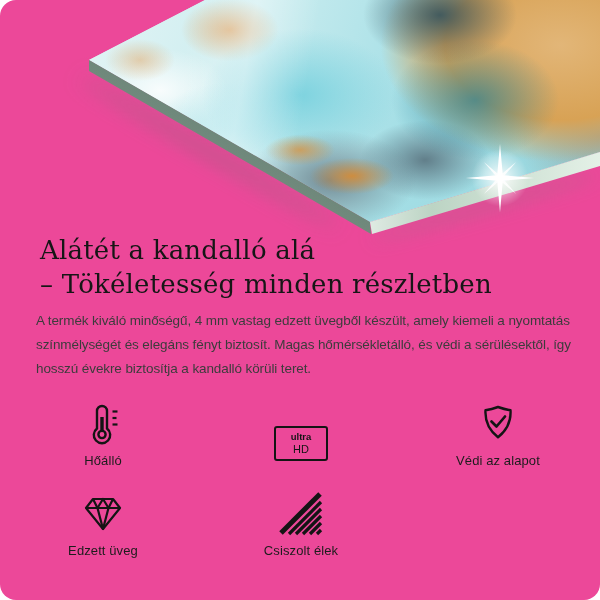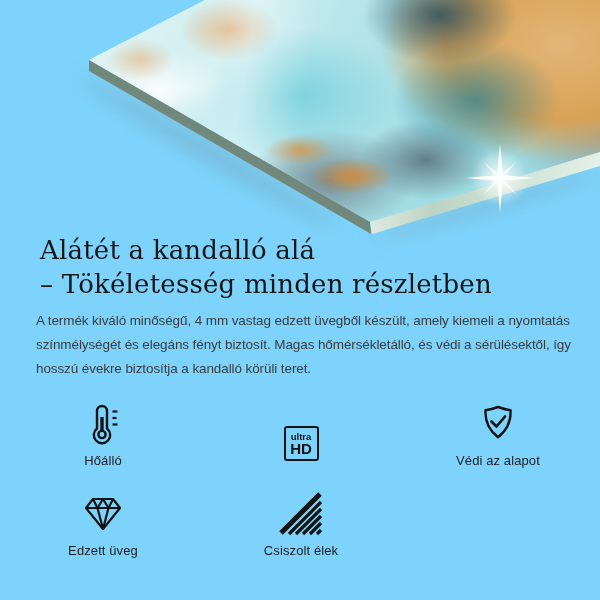--- a/index.html
+++ b/index.html
@@ -1,18 +1,18 @@
 <!DOCTYPE html>
 <html lang="hu"><head>
 <meta charset="utf-8">
 <style>
   * { margin:0; padding:0; box-sizing:border-box; }
   html,body { width:600px; height:600px; background:#ffffff; overflow:hidden;
               font-family:"Liberation Sans", sans-serif; }
-  .stage { position:relative; width:600px; height:600px; background:#7dd3fc; }
+  .stage { position:relative; width:600px; height:600px; background:#ec4899;border-radius:16px; }
 
   
   .hero { position:absolute; left:0; top:0; width:600px; height:248px; }
   .shadow-a { position:absolute; left:86px; top:66px; width:300px; height:12px;
               background:rgba(104,114,112,0.38); border-radius:50%;
               filter:blur(10px); transform-origin:0 0; transform:rotate(30deg) translateY(7px); }
   .shadow-b { position:absolute; left:368px; top:230px; width:238px; height:10px;
               background:rgba(118,128,124,0.32); border-radius:50%;
               filter:blur(9px); transform-origin:0 0; transform:rotate(-16deg) translateY(5px); }
   .glass-surface {
@@ -54,25 +54,25 @@
               font-size:26px; line-height:34px; font-weight:400; letter-spacing:0.2px; }
   .description { position:absolute; left:36px; top:309px; width:540px;
                  color:#3c3c3c; font-size:13.5px; line-height:24px; letter-spacing:-0.1px; }
 
   
   .features { position:absolute; left:0; top:402px; width:600px;
               display:grid; grid-template-columns:206px 190px 204px; row-gap:24px; }
   .feature { display:flex; flex-direction:column; align-items:center; }
   .feature .ic { height:44px; display:flex; align-items:center; justify-content:center; }
   .feature .lbl { margin-top:7px; font-size:13px; color:#1c1c1c; letter-spacing:0.1px; }
-  .uhd-box { width:35px; height:35px; border:2.2px solid #141414; border-radius:3px;
+  .uhd-box { width:54px; height:35px; border:2.2px solid #141414; border-radius:3px;
              display:flex; flex-direction:column; align-items:center; justify-content:center;
              color:#141414;margin-top:39px; }
   .uhd-top { font-size:9.5px; font-weight:700; line-height:10px; }
-  .uhd-bottom { font-size:15px; font-weight:700; line-height:14px; }
+  .uhd-bottom { font-size:11px; font-weight:400; line-height:14px; }
   svg.icon { display:block; }
 </style>
 </head>
 <body>
 
 <div class="stage">
 
   <div class="hero">
     <div class="shadow-a"></div>
     <div class="shadow-b"></div>

